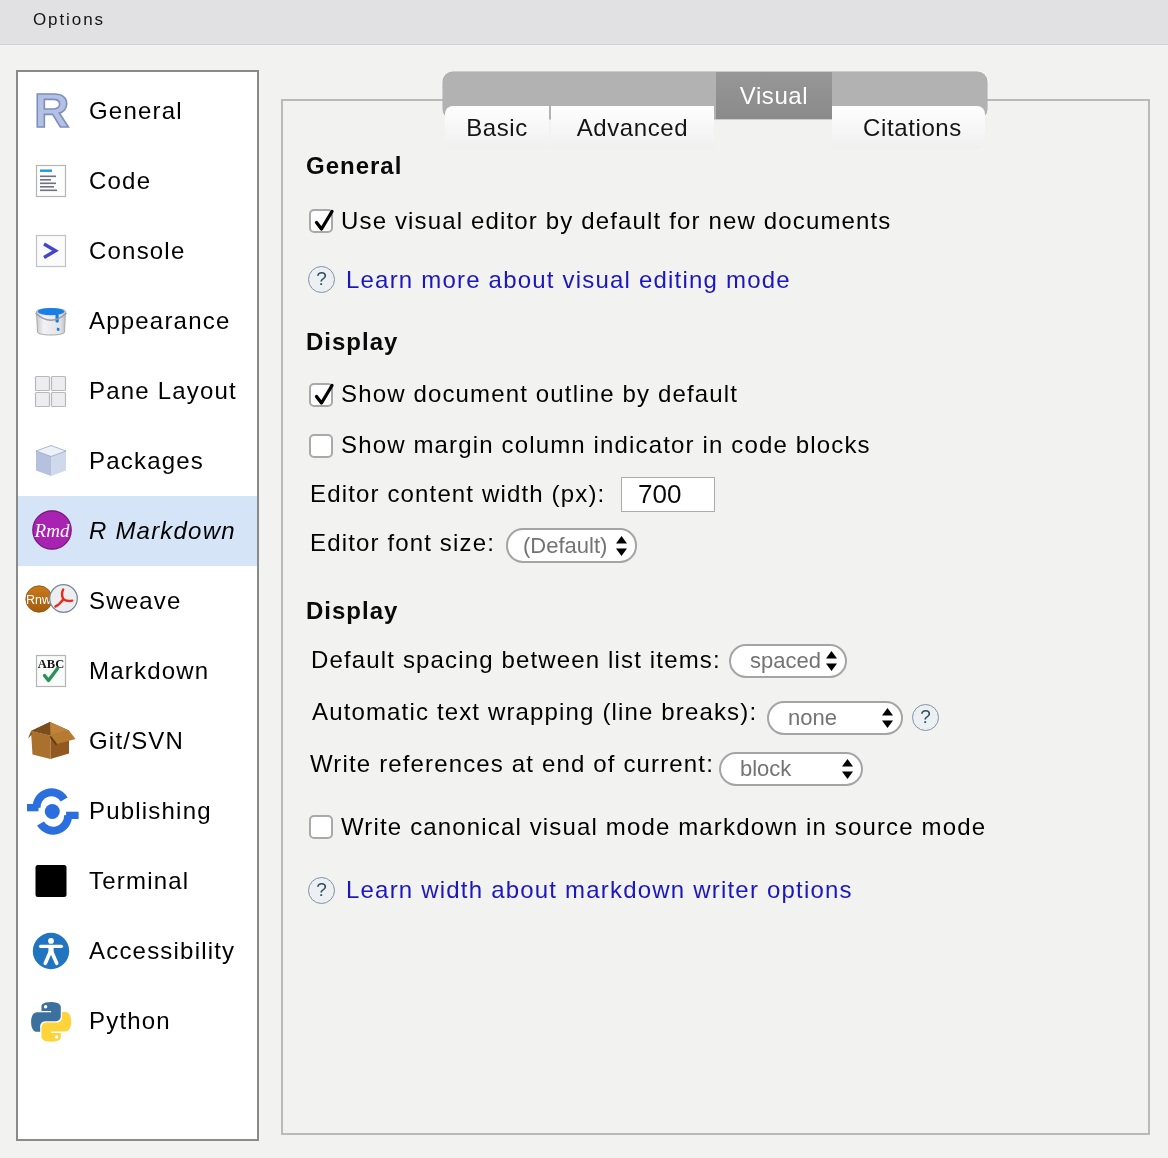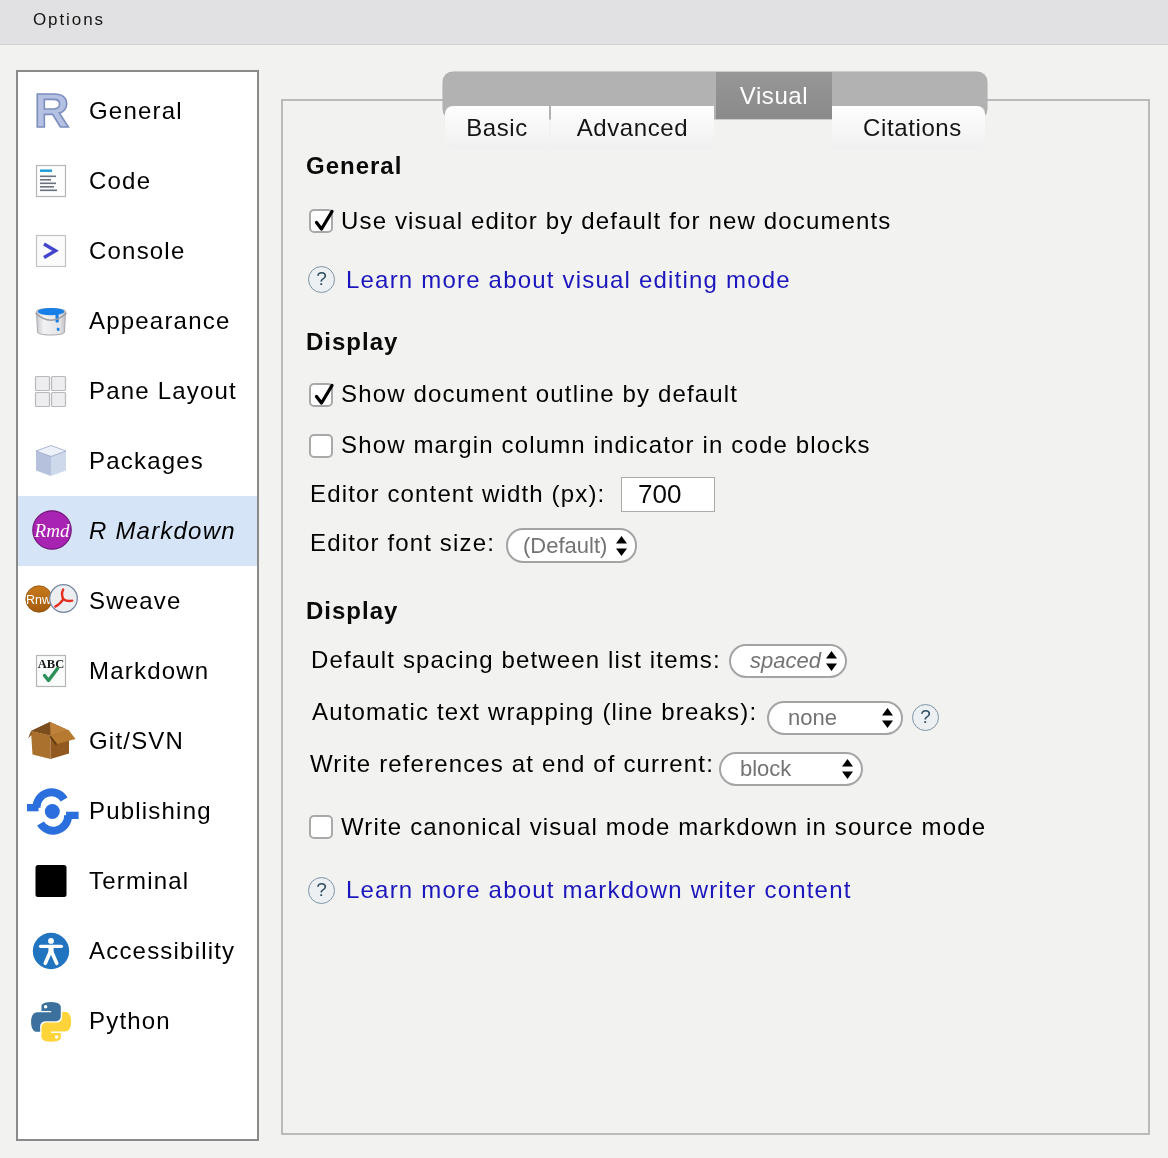--- a/index.html
+++ b/index.html
@@ -260,21 +260,21 @@
     <span class="tx" style="margin-left:15px;">(Default)</span>
     <svg class="ar" width="13" height="22" viewBox="0 0 13 22">
       <path d="M6.5 1 L12 8.5 H1 Z" fill="#000"></path>
       <path d="M6.5 21 L1 13.5 H12 Z" fill="#000"></path>
     </svg>
   </div>
 
 <div class="hd" style="left:306px; top:597px;">Display</div>
 
 <div class="lbl" style="left:311px; top:646px;">Default spacing between list items:</div>
-<div class="sel2" style="left:729px; top:644px; width:118px; height:34px;font-style:italic;">
+<div class="sel2" style="left:729px; top:644px; width:118px; height:34px;">
     <span class="tx">spaced</span>
     <svg class="ar" width="13" height="22" viewBox="0 0 13 22">
       <path d="M6.5 1 L12 8.5 H1 Z" fill="#000"></path>
       <path d="M6.5 21 L1 13.5 H12 Z" fill="#000"></path>
     </svg>
   </div>
 
 <div class="lbl" style="left:312px; top:698px;">Automatic text wrapping (line breaks):</div>
 <div class="sel2" style="left:767px; top:701px; width:136px; height:34px;">
     <span class="tx">none</span>
@@ -291,13 +291,13 @@
     <svg class="ar" width="13" height="22" viewBox="0 0 13 22">
       <path d="M6.5 1 L12 8.5 H1 Z" fill="#000"></path>
       <path d="M6.5 21 L1 13.5 H12 Z" fill="#000"></path>
     </svg>
   </div>
 
 <div class="cb" style="left:309px; top:815px;"></div>
 <div class="lbl" style="left:341px; top:813px;">Write canonical visual mode markdown in source mode</div>
 
 <div class="q" style="left:308px; top:877px;">?</div>
-<div class="link" style="left:346px; top:876px;">Learn more about markdown writer content</div>
+<div class="link" style="left:346px; top:876px;">Learn width about markdown writer options</div>
 
 </body></html>

